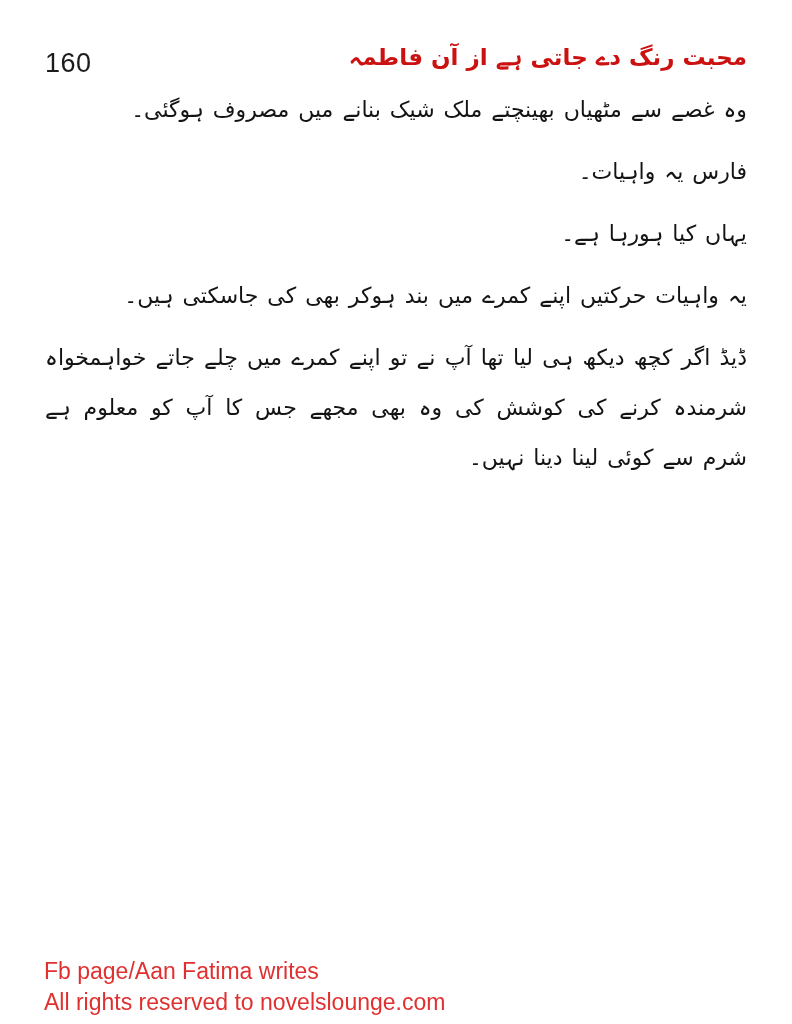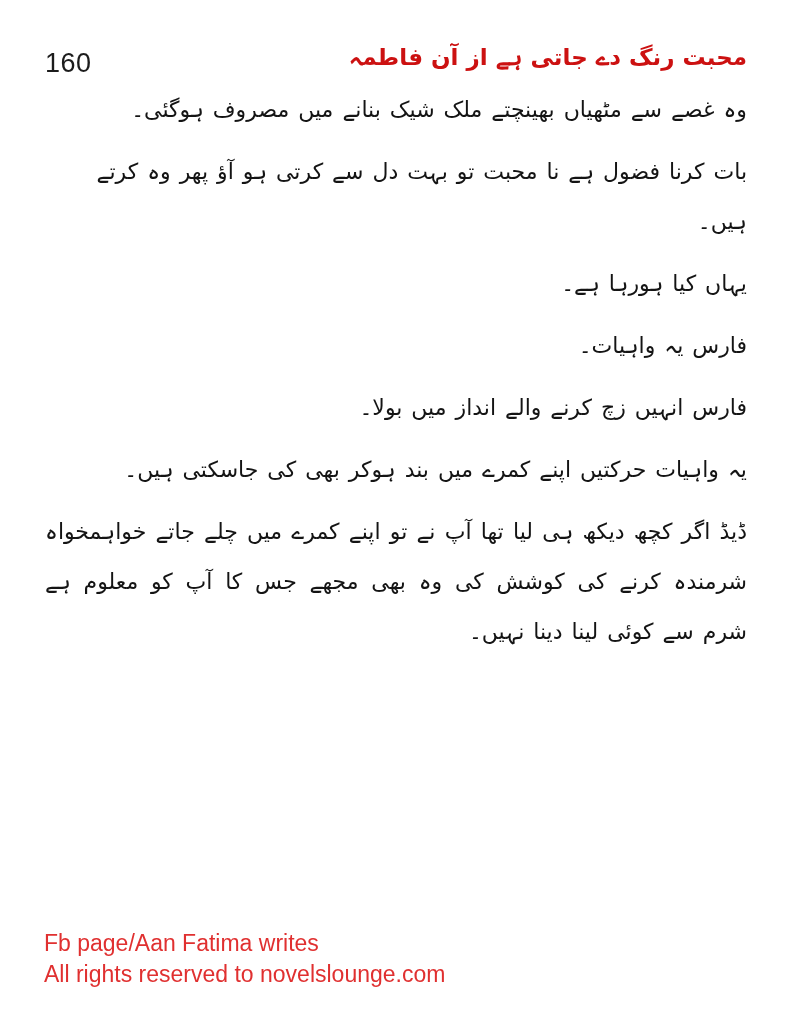--- a/index.html
+++ b/index.html
@@ -54,45 +54,43 @@
     line-height: 50px;
     word-spacing: 2px;
   }
   .body-text p.justify {
     text-align: justify;
     text-align-last: right;
   }
   .page-footer {
     position: absolute;
     left: 44px;
-    top: 928px;
+    top: 956px;
     font-family: "Liberation Sans", sans-serif;
     font-size: 23px;
     line-height: 31px;
     color: var(--footer-red);
     direction: ltr;
     text-align: left;
   }
 </style>
 </head>
 <body>
 
 <div class="page">
 
   <div class="header-row">
     <div class="page-number">160</div>
     <div class="book-title" dir="rtl">محبت رنگ دے جاتی ہے از آن فاطمہ</div>
   </div>
 
   <div class="body-text" dir="rtl">
     <p>وہ غصے سے مٹھیاں بھینچتے ملک شیک بنانے میں مصروف ہوگئی۔</p>
-    <p>بات کرنا فضول ہے نا محبت تو بہت دل سے کرتی ہو آؤ پھر وہ کرتے ہیں۔</p>
+    <p>فارس یہ واہیات۔</p>
     <p>یہاں کیا ہورہا ہے۔</p>
-    <p>فارس یہ واہیات۔</p>
-    <p>فارس انہیں زچ کرنے والے انداز میں بولا۔</p>
     <p>یہ واہیات حرکتیں اپنے کمرے میں بند ہوکر بھی کی جاسکتی ہیں۔</p>
     <p class="justify">ڈیڈ اگر کچھ دیکھ ہی لیا تھا آپ نے تو اپنے کمرے میں چلے جاتے خواہمخواہ شرمندہ کرنے کی کوشش کی وہ بھی مجھے جس کا آپ کو معلوم ہے شرم سے کوئی لینا دینا نہیں۔</p>
   </div>
 
   <div class="page-footer">
     <div>Fb page/Aan Fatima writes</div>
     <div>All rights reserved to novelslounge.com</div>
   </div>
 
 </div>

